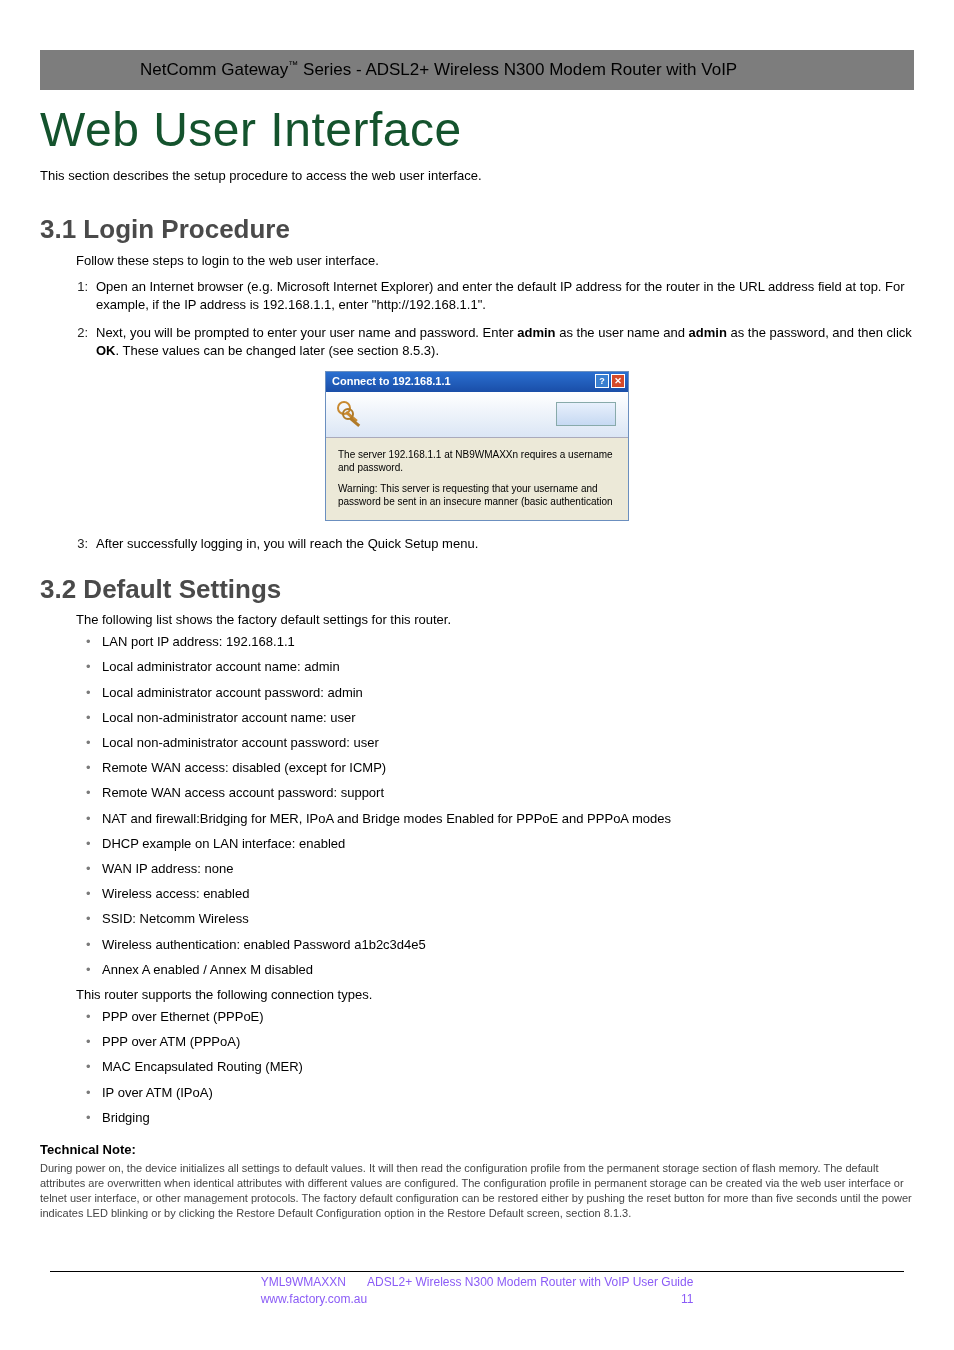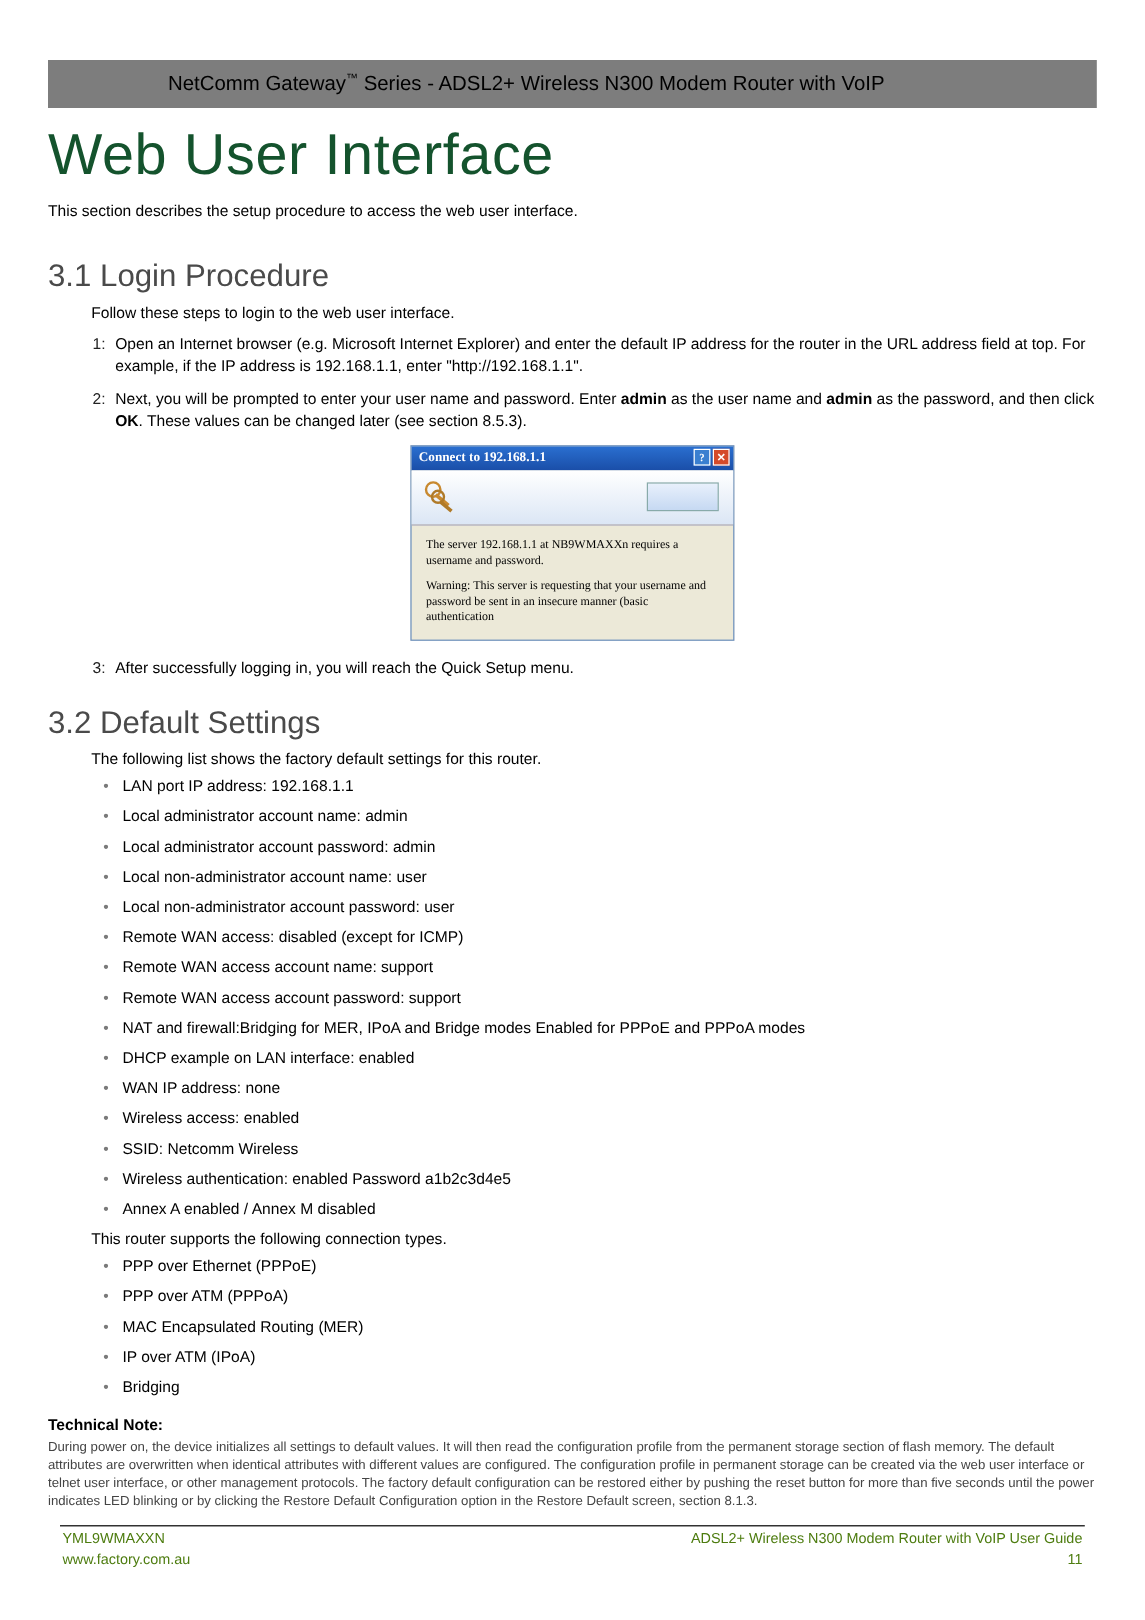--- a/index.html
+++ b/index.html
@@ -29,39 +29,39 @@
     font-weight: 300;
     color: #14532d;
     letter-spacing: 0.5px;
     margin-top: 6px;
     margin-bottom: 4px;
     font-family: "Helvetica Neue", Arial, sans-serif;
   }
   .intro { font-size: 13px; margin-bottom: 26px; }
   .h2 {
     font-size: 26px;
-    font-weight: 400;
+    font-weight: 700;
     color: #4a4a4a;
     margin-bottom: 4px;
     font-family: "Helvetica Neue", Arial, sans-serif;
   }
   .para { font-size: 13px; margin-bottom: 8px; margin-left: 36px; }
   .steps { margin: 6px 0 8px 30px; }
   .step { display: flex; margin-bottom: 10px; font-size: 13px; }
   .step-num { width: 26px; flex: 0 0 26px; text-align: right; padding-right: 8px; color: #222; }
   .step-body { flex: 1; }
   .bold { font-weight: bold; }
   .dialog-wrap { text-align: center; margin: 6px 0 14px 0; }
   .dialog {
     display: inline-block;
-    width: 270px;
+    width: 304px;
     border: 1px solid #6b8fbf;
     background: #ece9d8;
     text-align: left;
-    font-family: Liberation Serif, serif;
+    font-family: Liberation Sans, sans-serif;
     font-size: 10px;
   }
   .dlg-title {
     background: linear-gradient(to bottom,#2a6fd0,#1a4ea8);
     color: #fff;
     padding: 3px 6px;
     font-weight: bold;
     position: relative;
     font-size: 11px;
     height: 20px;
@@ -112,21 +112,21 @@
     color: #7a7a7a;
   }
   .tech-head { font-size: 13px; margin-top: 14px; }
   .tech-body { font-size: 11px; color: #444; line-height: 1.35; margin-top: 2px; }
   .footer {
     position: absolute;
     bottom: 42px;
     left: 40px; right: 40px;
   }
   .footer-line { border-top: 1px solid #000; margin: 0 10px 2px 10px; }
-  .footer-row { display: flex; justify-content: space-between; font-size: 12px; color: #4d7c0f; padding: 0 12px; }
+  .footer-row { display: flex; justify-content: center; font-size: 12px; color: #8b5cf6; padding: 0 12px; }
   .footer-row .right { text-align: right; }
 </style>
 </head>
 <body>
 
 <div class="header-bar">
   <div class="header-bar-inner">
     <span>NetComm Gateway</span><span class="tm">™</span><span> Series - ADSL2+ Wireless N300 Modem Router with VoIP</span>
   </div>
 </div>
@@ -186,21 +186,20 @@
   <div class="h2" style="margin-top:18px">3.2 Default Settings</div>
   <div class="para" style="margin-bottom:4px">The following list shows the factory default settings for this router.</div>
 
   <ul class="bullets" id="defaults-list">
       <li>LAN port IP address: 192.168.1.1</li>
       <li>Local administrator account name: admin</li>
       <li>Local administrator account password: admin</li>
       <li>Local non-administrator account name: user</li>
       <li>Local non-administrator account password: user</li>
       <li>Remote WAN access: disabled (except for ICMP)</li>
-      <li>Remote WAN access account name: support</li>
       <li>Remote WAN access account password: support</li>
       <li>NAT and firewall:Bridging for MER, IPoA and Bridge modes Enabled for PPPoE and PPPoA modes</li>
       <li>DHCP example on LAN interface: enabled</li>
       <li>WAN IP address: none</li>
       <li>Wireless access: enabled</li>
       <li>SSID: Netcomm Wireless</li>
       <li>Wireless authentication: enabled Password a1b2c3d4e5</li>
       <li>Annex A enabled / Annex M disabled</li>
     </ul>
 

